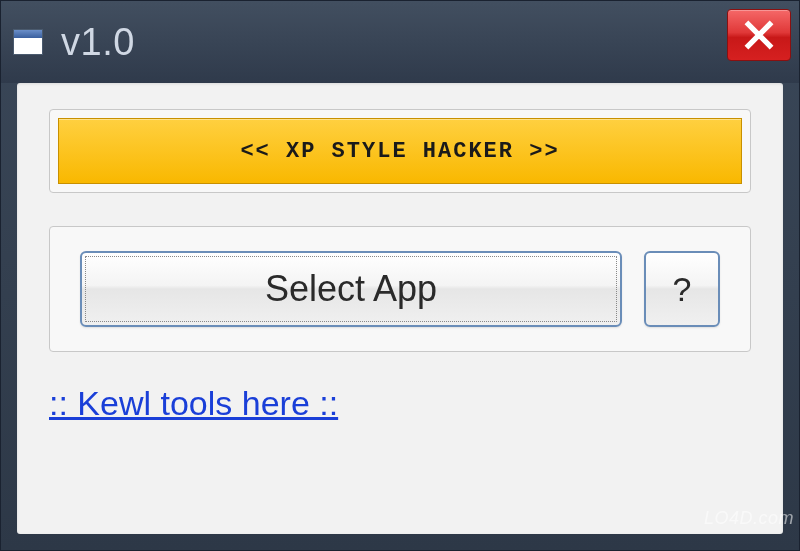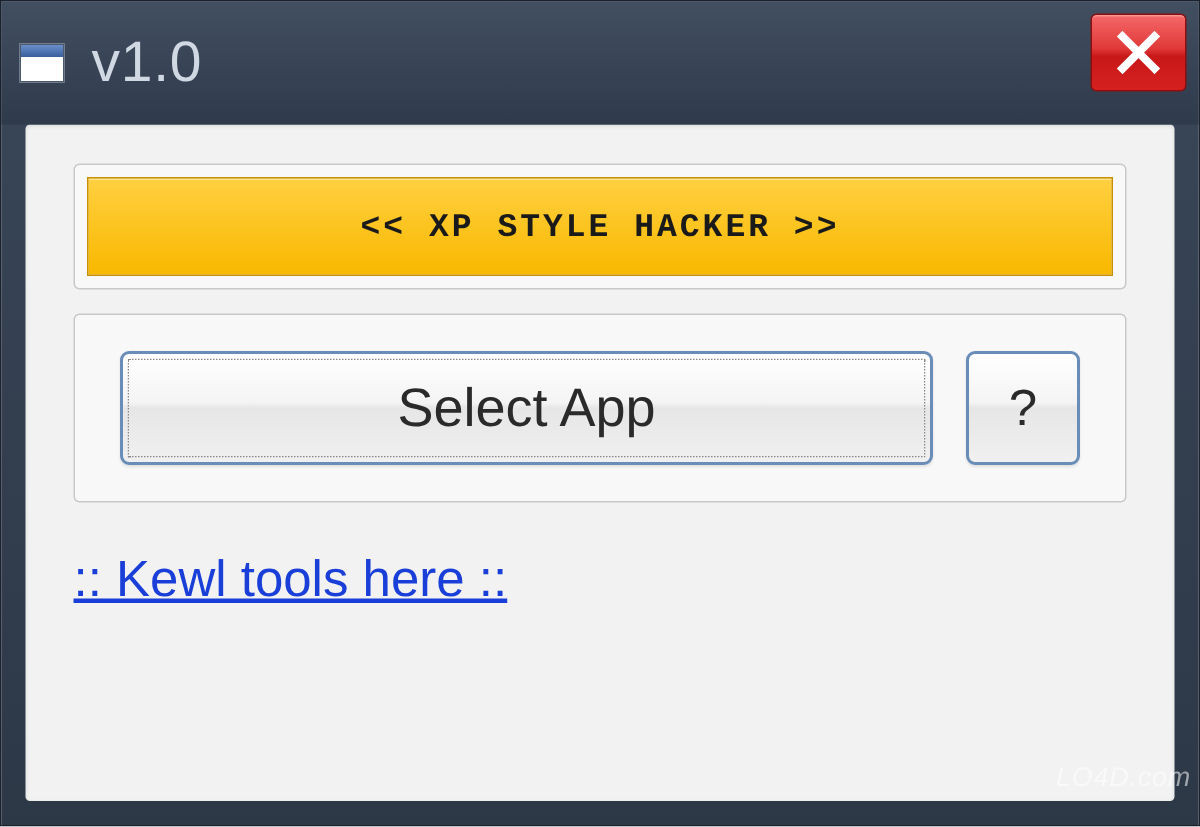--- a/index.html
+++ b/index.html
@@ -111,21 +111,21 @@
       letter-spacing: 2px;
       color: #1a1a1a;
       box-shadow: inset 0 1px 0 rgba(255,255,255,0.4);
     }
     
     .button-frame {
       border: 1px solid #c8c8c8;
       border-radius: 4px;
       padding: 24px 30px;
       background: #f8f8f8;
-      margin-top: 16px;
+      margin-top: 33px;
       display: flex;
       gap: 22px;
       align-items: center;
     }
     
     .select-button {
       flex: 1;
       height: 76px;
       background: linear-gradient(to bottom, #ffffff 0%, #f4f4f4 45%, #e6e6e6 50%, #f0f0f0 100%);
       border: 2px solid #6a8db8;

